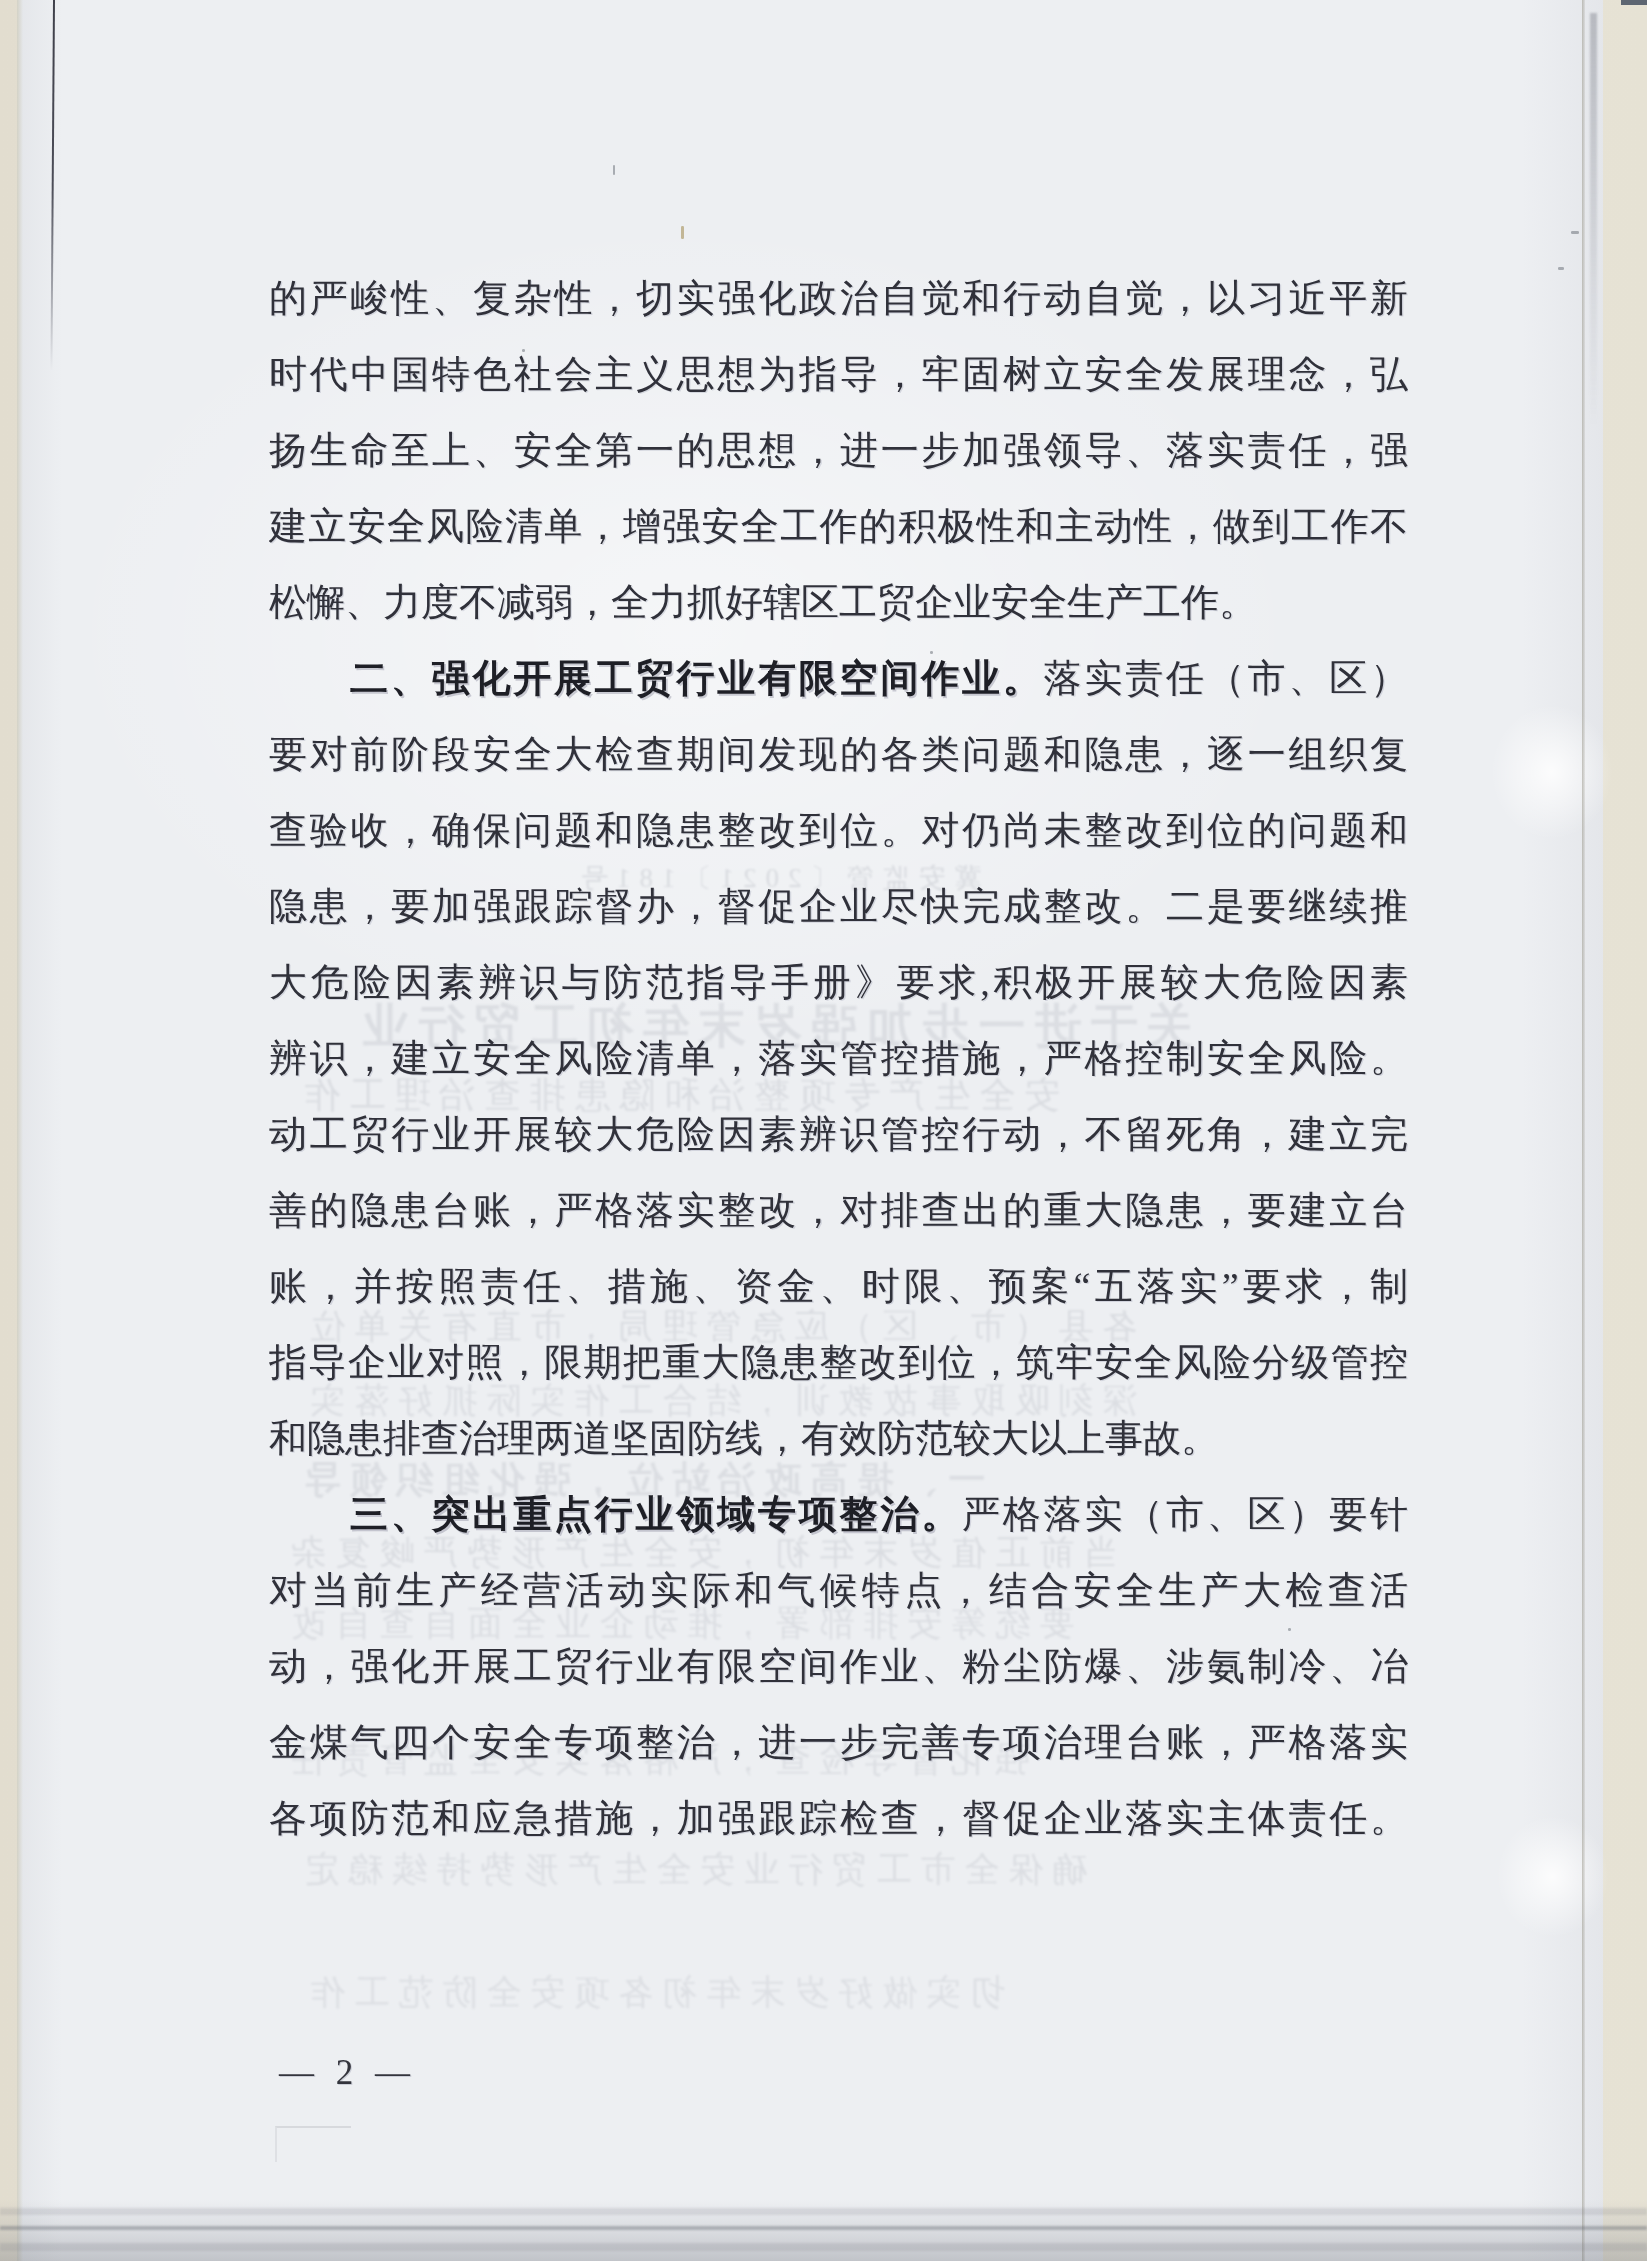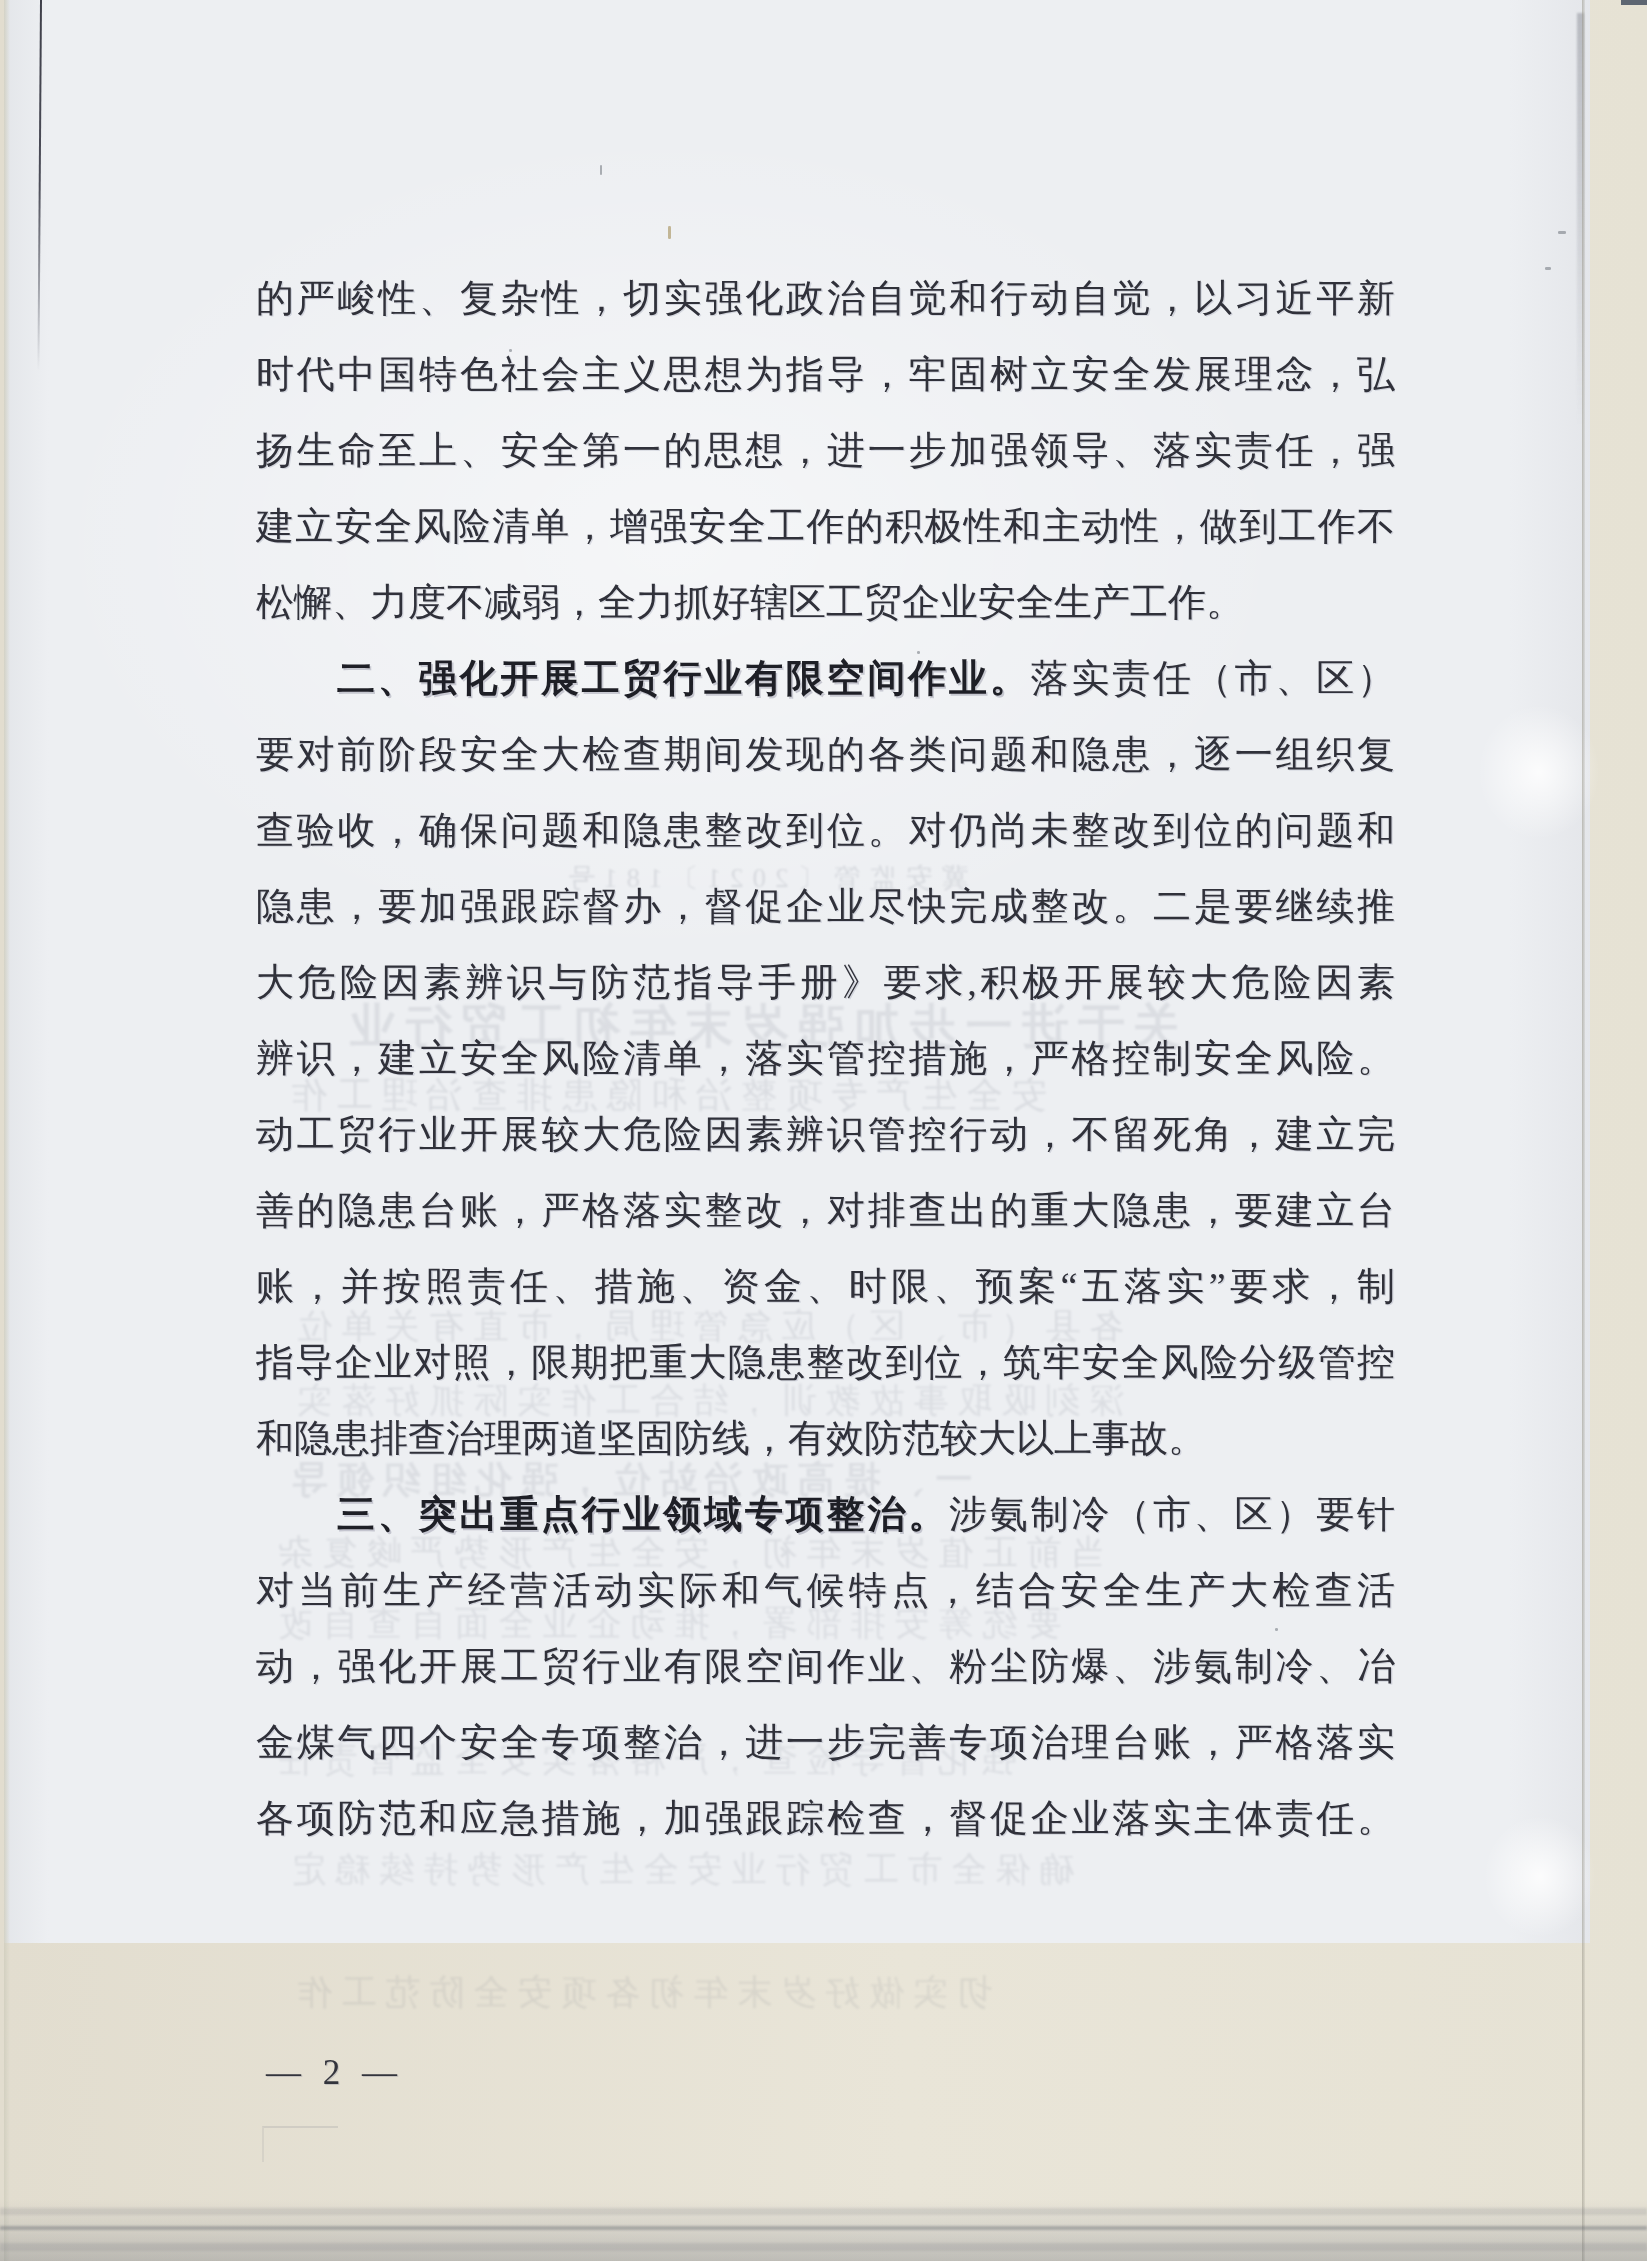--- a/index.html
+++ b/index.html
@@ -5,21 +5,21 @@
   html, body { margin: 0; padding: 0; }
   body { width: 1647px; height: 2261px; font-family: "Liberation Serif", "DejaVu Serif", serif; }
 
   .screenshot {
     position: relative; width: 1647px; height: 2261px; overflow: hidden;
     background: linear-gradient(90deg, #e2ddcf 0%, #e9e5d8 55%, #e6e2d4 100%);
   }
 
   
   .paper {
-    position: absolute; left: 4px; top: 0; width: 1586px; height: 1943px;
+    position: absolute; left: 17px; top: 0; width: 1586px; height: 2261px;
     background:
       radial-gradient(969px 646px at 42% 28%, rgba(255,255,255,0.45), rgba(255,255,255,0) 65%),
       linear-gradient(90deg, rgba(210,213,218,0.35) 0px, rgba(238,240,243,0) 45px),
       linear-gradient(90deg, rgba(238,240,243,0) 1505px, rgba(208,210,216,0.30) 1586px),
       #edeff2;
   }
   .left-paper-edge {
     position: absolute; left: 0; top: 0; width: 5.8px; height: 2261px;
     background: linear-gradient(90deg, #cfcdbd, rgba(230,231,228,0.0));
     opacity: .8;
@@ -122,21 +122,21 @@
       <div class="line"><span>查验收，确保问题和隐患整改到位。对仍尚未整改到位的问题和</span></div>
       <div class="line"><span>隐患，要加强跟踪督办，督促企业尽快完成整改。二是要继续推</span></div>
       <div class="line"><span>大危险因素辨识与防范指导手册》要求,积极开展较大危险因素</span></div>
       <div class="line"><span>辨识，建立安全风险清单，落实管控措施，严格控制安全风险。</span></div>
       <div class="line"><span>动工贸行业开展较大危险因素辨识管控行动，不留死角，建立完</span></div>
       <div class="line"><span>善的隐患台账，严格落实整改，对排查出的重大隐患，要建立台</span></div>
       <div class="line"><span>账，并按照责任、措施、资金、时限、预案“五落实”要求，制</span></div>
       <div class="line"><span>指导企业对照，限期把重大隐患整改到位，筑牢安全风险分级管控</span></div>
       <div class="line short"><span>和隐患排查治理两道坚固防线，有效防范较大以上事故。</span></div>
 
-      <div class="line indent"><span class="heading">三、突出重点行业领域专项整治。</span><span>涉氨制冷（市、区）要针</span></div>
+      <div class="line indent"><span class="heading">三、突出重点行业领域专项整治。</span><span>严格落实（市、区）要针</span></div>
       <div class="line"><span>对当前生产经营活动实际和气候特点，结合安全生产大检查活</span></div>
       <div class="line"><span>动，强化开展工贸行业有限空间作业、粉尘防爆、涉氨制冷、冶</span></div>
       <div class="line"><span>金煤气四个安全专项整治，进一步完善专项治理台账，严格落实</span></div>
       <div class="line"><span>各项防范和应急措施，加强跟踪检查，督促企业落实主体责任。</span></div>
     </div>
 
     <div class="page-number">— 2 —</div>
 
     <div class="pencil-line"></div>
     <div class="left-paper-edge"></div>

